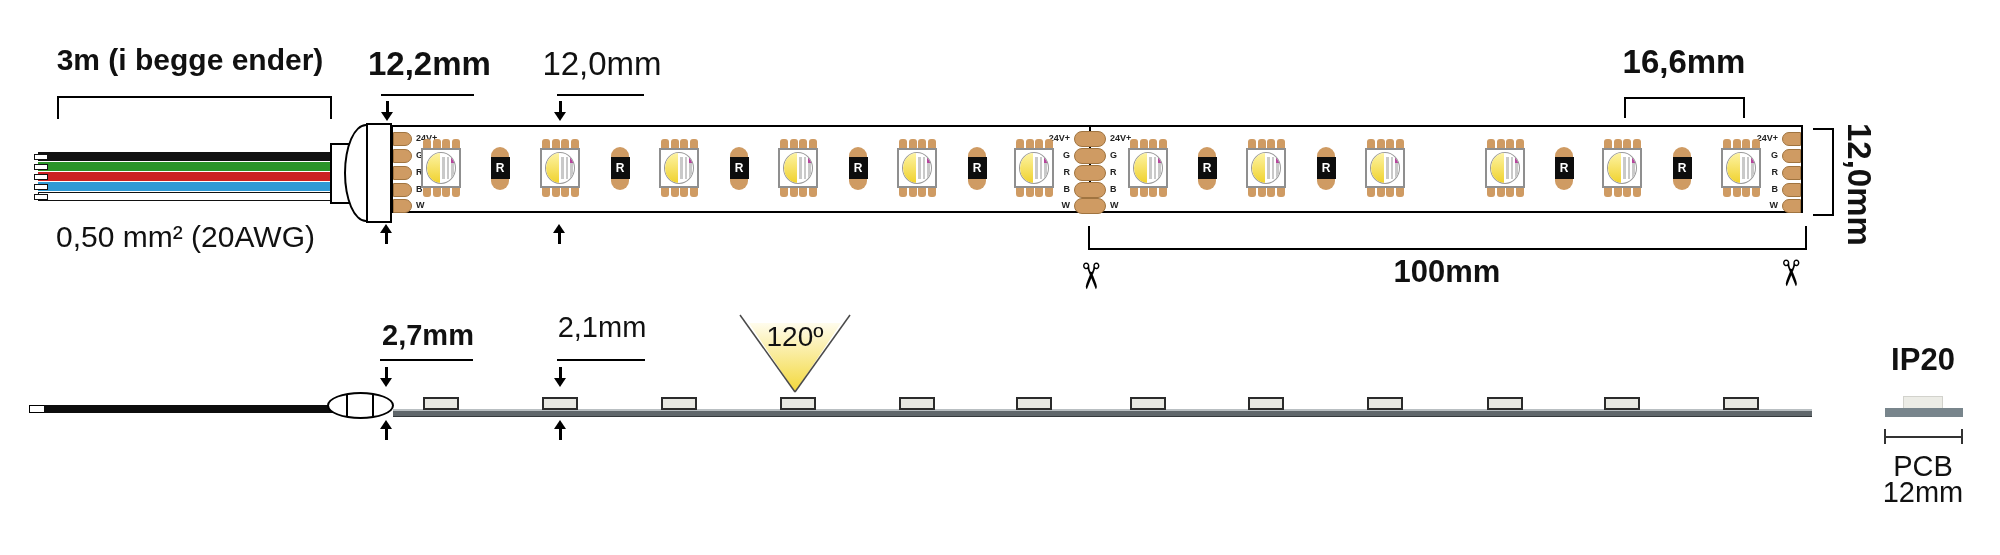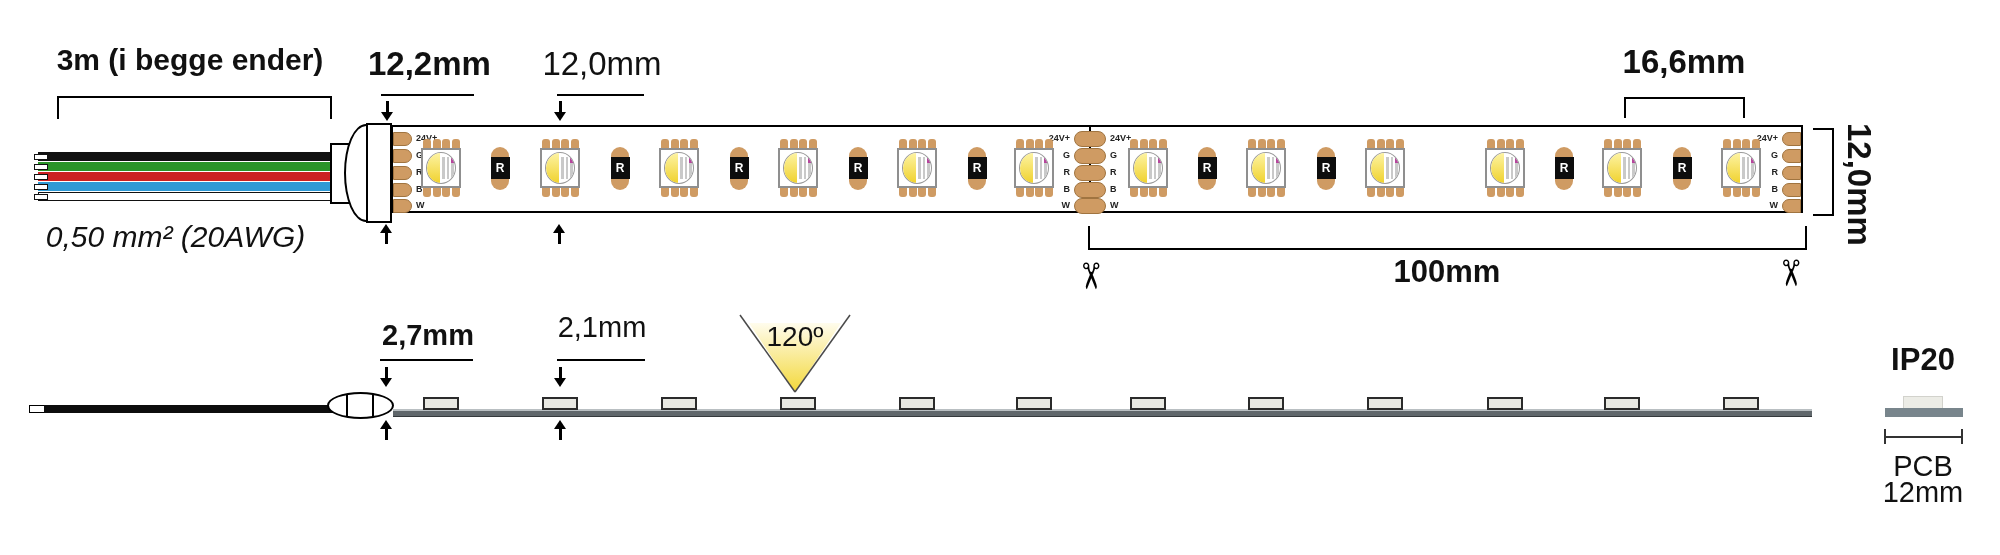--- a/index.html
+++ b/index.html
@@ -34,21 +34,21 @@
         <div class="a" style="left: 38px; top: 162px; width: 295px; height: 9px; background: rgb(42, 148, 40);"></div>
         <div class="a" style="left: 34px; top: 163.5px; width: 14px; height: 6px; background: rgb(255, 255, 255); border: 1px solid rgb(17, 17, 17); box-sizing: border-box;"></div>
         <div class="a" style="left: 38px; top: 172px; width: 295px; height: 9px; background: rgb(204, 34, 34);"></div>
         <div class="a" style="left: 34px; top: 173.5px; width: 14px; height: 6px; background: rgb(255, 255, 255); border: 1px solid rgb(17, 17, 17); box-sizing: border-box;"></div>
         <div class="a" style="left: 38px; top: 182px; width: 295px; height: 9px; background: rgb(47, 154, 214);"></div>
         <div class="a" style="left: 34px; top: 183.5px; width: 14px; height: 6px; background: rgb(255, 255, 255); border: 1px solid rgb(17, 17, 17); box-sizing: border-box;"></div>
         <div class="a" style="left: 38px; top: 192px; width: 295px; height: 9px; background: rgb(255, 255, 255); border: 1.5px solid rgb(17, 17, 17); box-sizing: border-box;"></div>
         <div class="a" style="left: 34px; top: 193.5px; width: 14px; height: 6px; background: rgb(255, 255, 255); border: 1px solid rgb(17, 17, 17); box-sizing: border-box;"></div>
       </div>
 
-    <div class="lbl fs30" style="left:28px;top:221px;width:295px;font-style:italic;">0,50 mm² (20AWG)</div>
+    <div class="lbl fs30" style="left:38px;top:221px;width:295px;">0,50 mm² (20AWG)</div>
 
     <div class="white-part" style="left:330px;top:143px;width:27px;height:61px;"></div>
     <div class="white-part" style="left:344px;top:124px;width:44px;height:98px;border-radius:50%;"></div>
     <div class="white-part" style="left:366px;top:123px;width:26px;height:100px;"></div>
 
     <div class="white-part" style="left:391px;top:125px;width:1412px;height:88px;"></div>
 
     <div class="a" id="g-strip" style="left:0;top:0;">
         <div class="a" style="left: 393px; top: 132px; width: 19px; height: 14px; background: rgb(207, 155, 99); border: 1px solid rgb(160, 116, 64); box-sizing: border-box; border-radius: 0px 7px 7px 0px;"></div>
         <div class="a" style="left: 416px; top: 133px; width: 42px; font-size: 9px; font-weight: 700; color: rgb(34, 34, 34); text-align: left; white-space: nowrap;">24V+</div>

